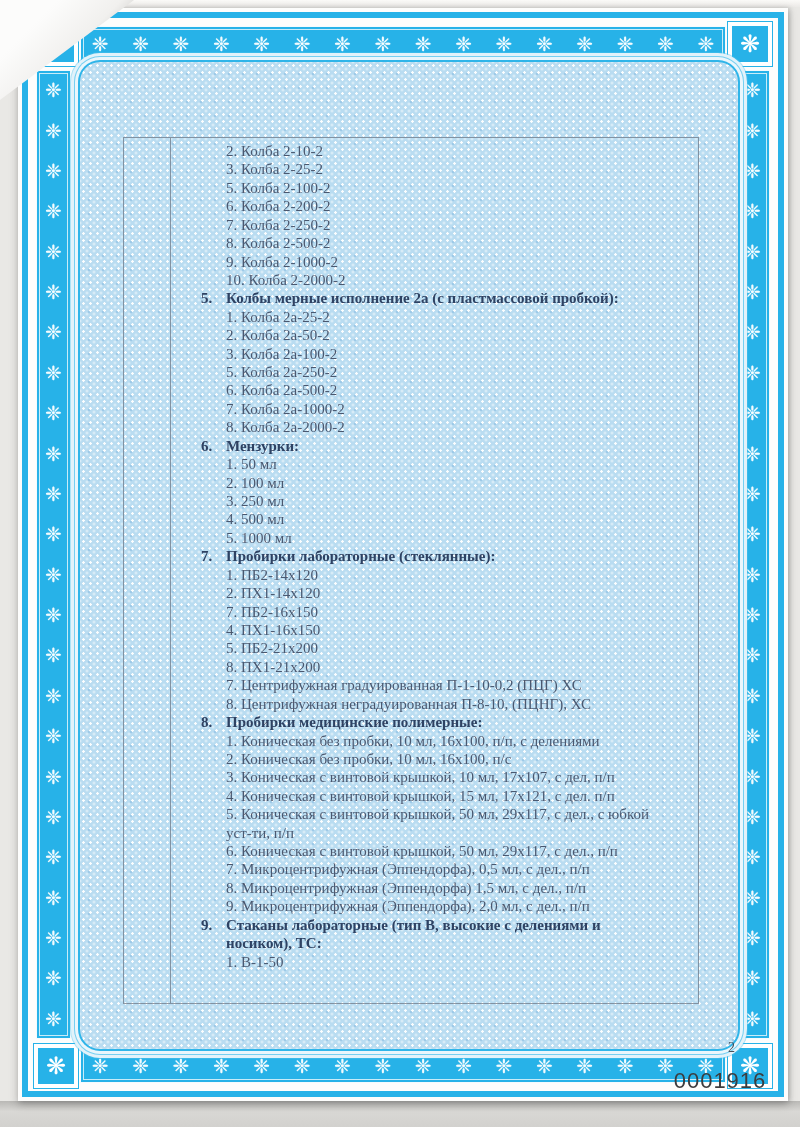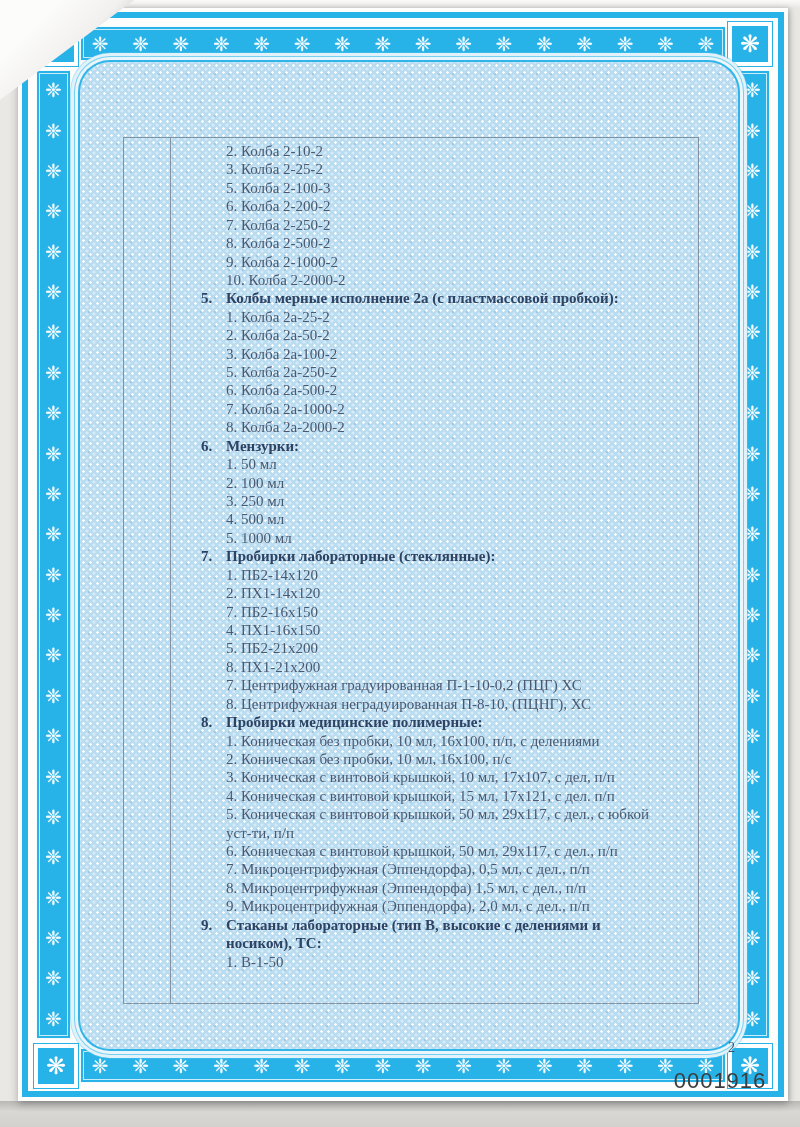--- a/index.html
+++ b/index.html
@@ -49,21 +49,21 @@
     font-family:"DejaVu Sans", sans-serif; font-size:24px; line-height:1;
   }
   .corner-tl { left:15px; top:13px; }
   .corner-tr { right:15px; top:13px; }
   .corner-bl { left:15px; top:1035px; }
   .corner-br { right:15px; top:1035px; }
 
   
   .content {
     position:absolute; left:60px; top:52px; width:662px; height:991px;
-    border-radius:32px;
+    border-radius:22px;
     border:2px solid rgba(39,178,232,.95);
     background-color:#b9dcf1;
     background-image:
       radial-gradient(rgba(255,255,255,.95) 1px, transparent 1.5px),
       radial-gradient(rgba(255,255,255,.55) 1px, transparent 1.5px),
       radial-gradient(rgba(122,178,220,.45) 1.1px, transparent 1.7px);
     background-size:7px 7px, 7px 7px, 14px 14px;
     background-position:0 0, 3.5px 3.5px, 2px 5px;
     box-shadow:
       0 0 0 3px #eaf6fc,
@@ -218,21 +218,21 @@
   <div class="corner corner-br">
       <div class="corner-inner">❋</div>
     </div>
 
   <div class="content">
     <div class="doc-table">
       <div class="col-a"></div>
       <div class="text-col" id="list-container">
           <div class="line item">2. Колба 2-10-2</div>
           <div class="line item">3. Колба 2-25-2</div>
-          <div class="line item">5. Колба 2-100-3</div>
+          <div class="line item">5. Колба 2-100-2</div>
           <div class="line item">6. Колба 2-200-2</div>
           <div class="line item">7. Колба 2-250-2</div>
           <div class="line item">8. Колба 2-500-2</div>
           <div class="line item">9. Колба 2-1000-2</div>
           <div class="line item">10. Колба 2-2000-2</div>
           <div class="line heading"><span class="sec-num">5.</span><span>Колбы мерные исполнение 2а (с пластмассовой пробкой):</span></div>
           <div class="line item">1. Колба 2а-25-2</div>
           <div class="line item">2. Колба 2а-50-2</div>
           <div class="line item">3. Колба 2а-100-2</div>
           <div class="line item">5. Колба 2а-250-2</div>

